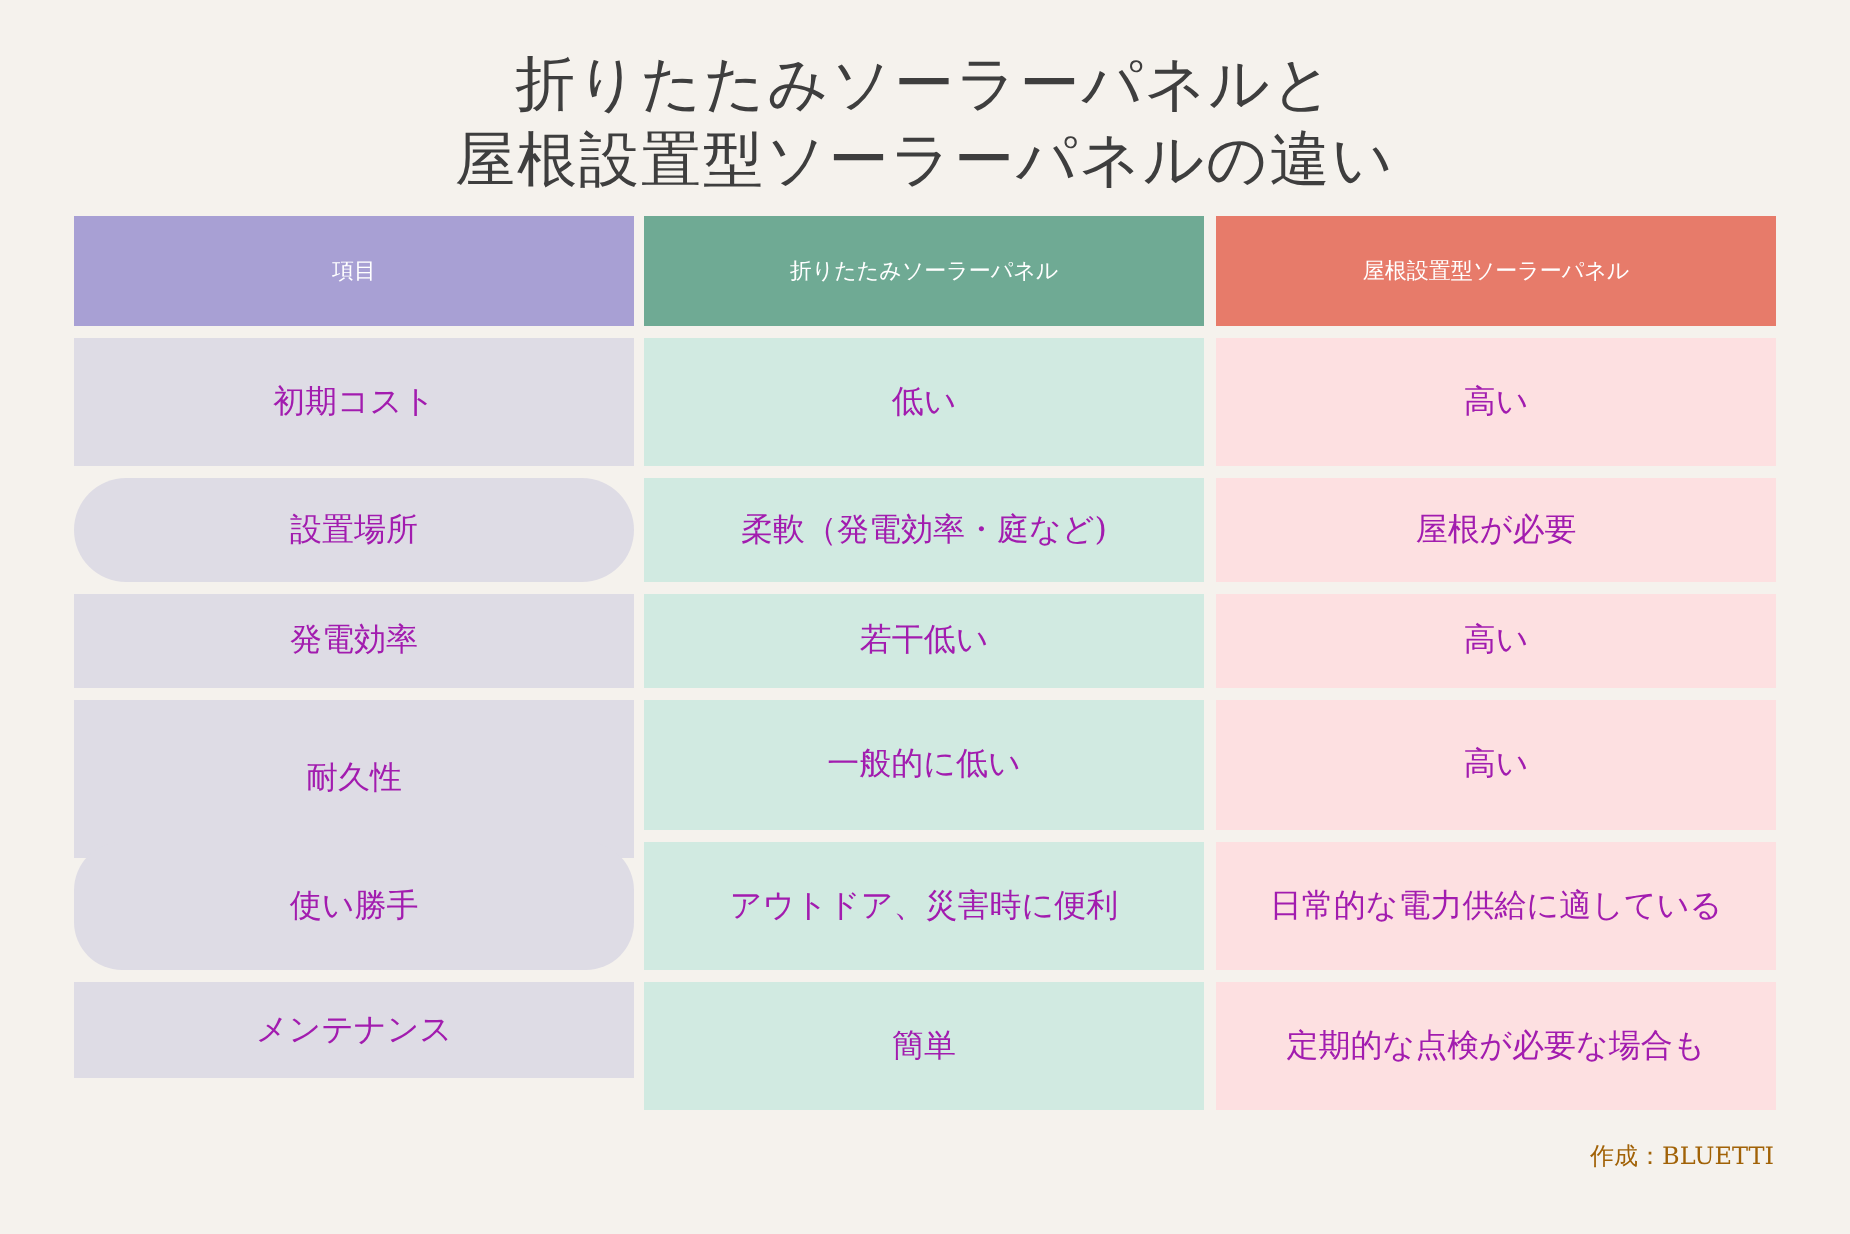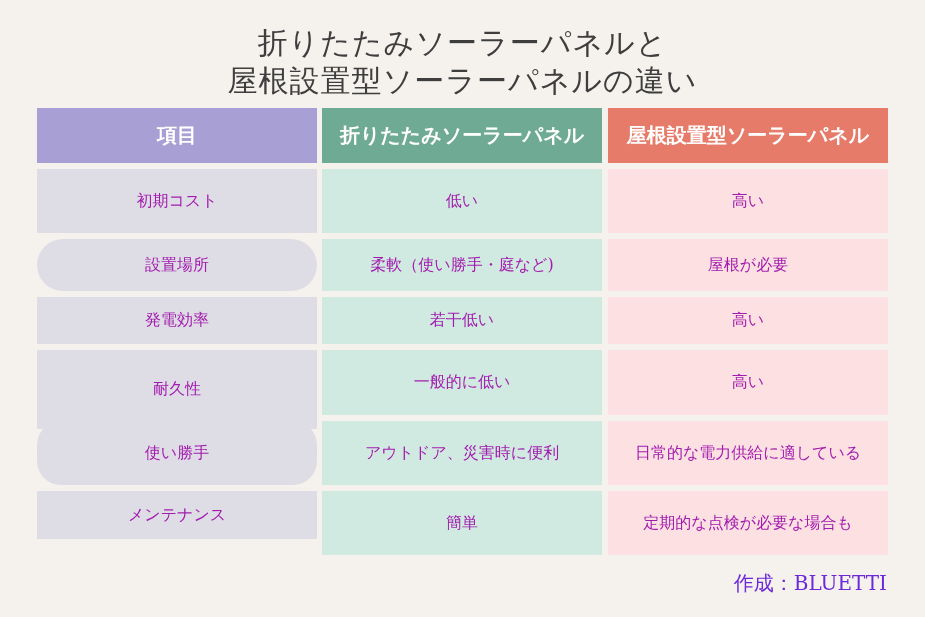--- a/index.html
+++ b/index.html
@@ -1,46 +1,46 @@
 <!DOCTYPE html>
 <html><head>
 <meta charset="utf-8">
 <style>
   html, body { margin:0; padding:0; }
   body { width:925px; height:617px; background:#f5f2ed; position:relative; overflow:hidden;
          font-family:"DejaVu Serif","Liberation Serif",serif; color:#333; }
   .title { position:absolute; left:0; width:925px; text-align:center; font-size:30px; color:#3e3e3e; line-height:38px; letter-spacing:1px; }
   .t1 { top:24px; } .t2 { top:62px; }
   .cell { position:absolute; display:flex; align-items:center; justify-content:center; font-size:16px; color:#a21caf; text-align:center; box-sizing:border-box; white-space:nowrap; }
-  .hdr { color:#fff; font-size:20px;font-weight:bold; }
+  .hdr { color:#fff; font-size:11px; }
   .c0 { left:37px; width:280px; }
   .c1 { left:322px; width:280px; }
   .c2 { left:608px; width:280px; }
   .h0 { background:#a8a0d4; } .h1 { background:#6faa94; } .h2 { background:#e77b6a; }
   .b0 { background:#dedce5; } .b1 { background:#d1eae1; } .b2 { background:#fde0e1; }
-  .credit { position:absolute; right:38px; top:570px; font-size:20px; color:#6d28d9; }
+  .credit { position:absolute; right:38px; top:570px; font-size:12px; color:#a16207; }
 </style>
 </head>
 <body>
 
 <div class="title t1">折りたたみソーラーパネルと</div>
 <div class="title t2">屋根設置型ソーラーパネルの違い</div>
 
 <div>
 
   <div class="cell hdr c0 h0" style="top:108px;height:55px;">項目</div>
   <div class="cell hdr c1 h1" style="top:108px;height:55px;">折りたたみソーラーパネル</div>
   <div class="cell hdr c2 h2" style="top:108px;height:55px;">屋根設置型ソーラーパネル</div>
 
   <div class="cell c0 b0" style="top:169px;height:64px;">初期コスト</div>
   <div class="cell c1 b1" style="top:169px;height:64px;">低い</div>
   <div class="cell c2 b2" style="top:169px;height:64px;">高い</div>
 
   <div class="cell c0 b0" style="top:239px;height:52px;border-radius:26px;">設置場所</div>
-  <div class="cell c1 b1" style="top:239px;height:52px;">柔軟（使い勝手・庭など)</div>
+  <div class="cell c1 b1" style="top:239px;height:52px;">柔軟（発電効率・庭など)</div>
   <div class="cell c2 b2" style="top:239px;height:52px;">屋根が必要</div>
 
   <div class="cell c0 b0" style="top:297px;height:47px;">発電効率</div>
   <div class="cell c1 b1" style="top:297px;height:47px;">若干低い</div>
   <div class="cell c2 b2" style="top:297px;height:47px;">高い</div>
 
   <div class="cell c0 b0" style="top:350px;height:79px;">耐久性</div>
   <div class="cell c1 b1" style="top:350px;height:65px;">一般的に低い</div>
   <div class="cell c2 b2" style="top:350px;height:65px;">高い</div>
 

